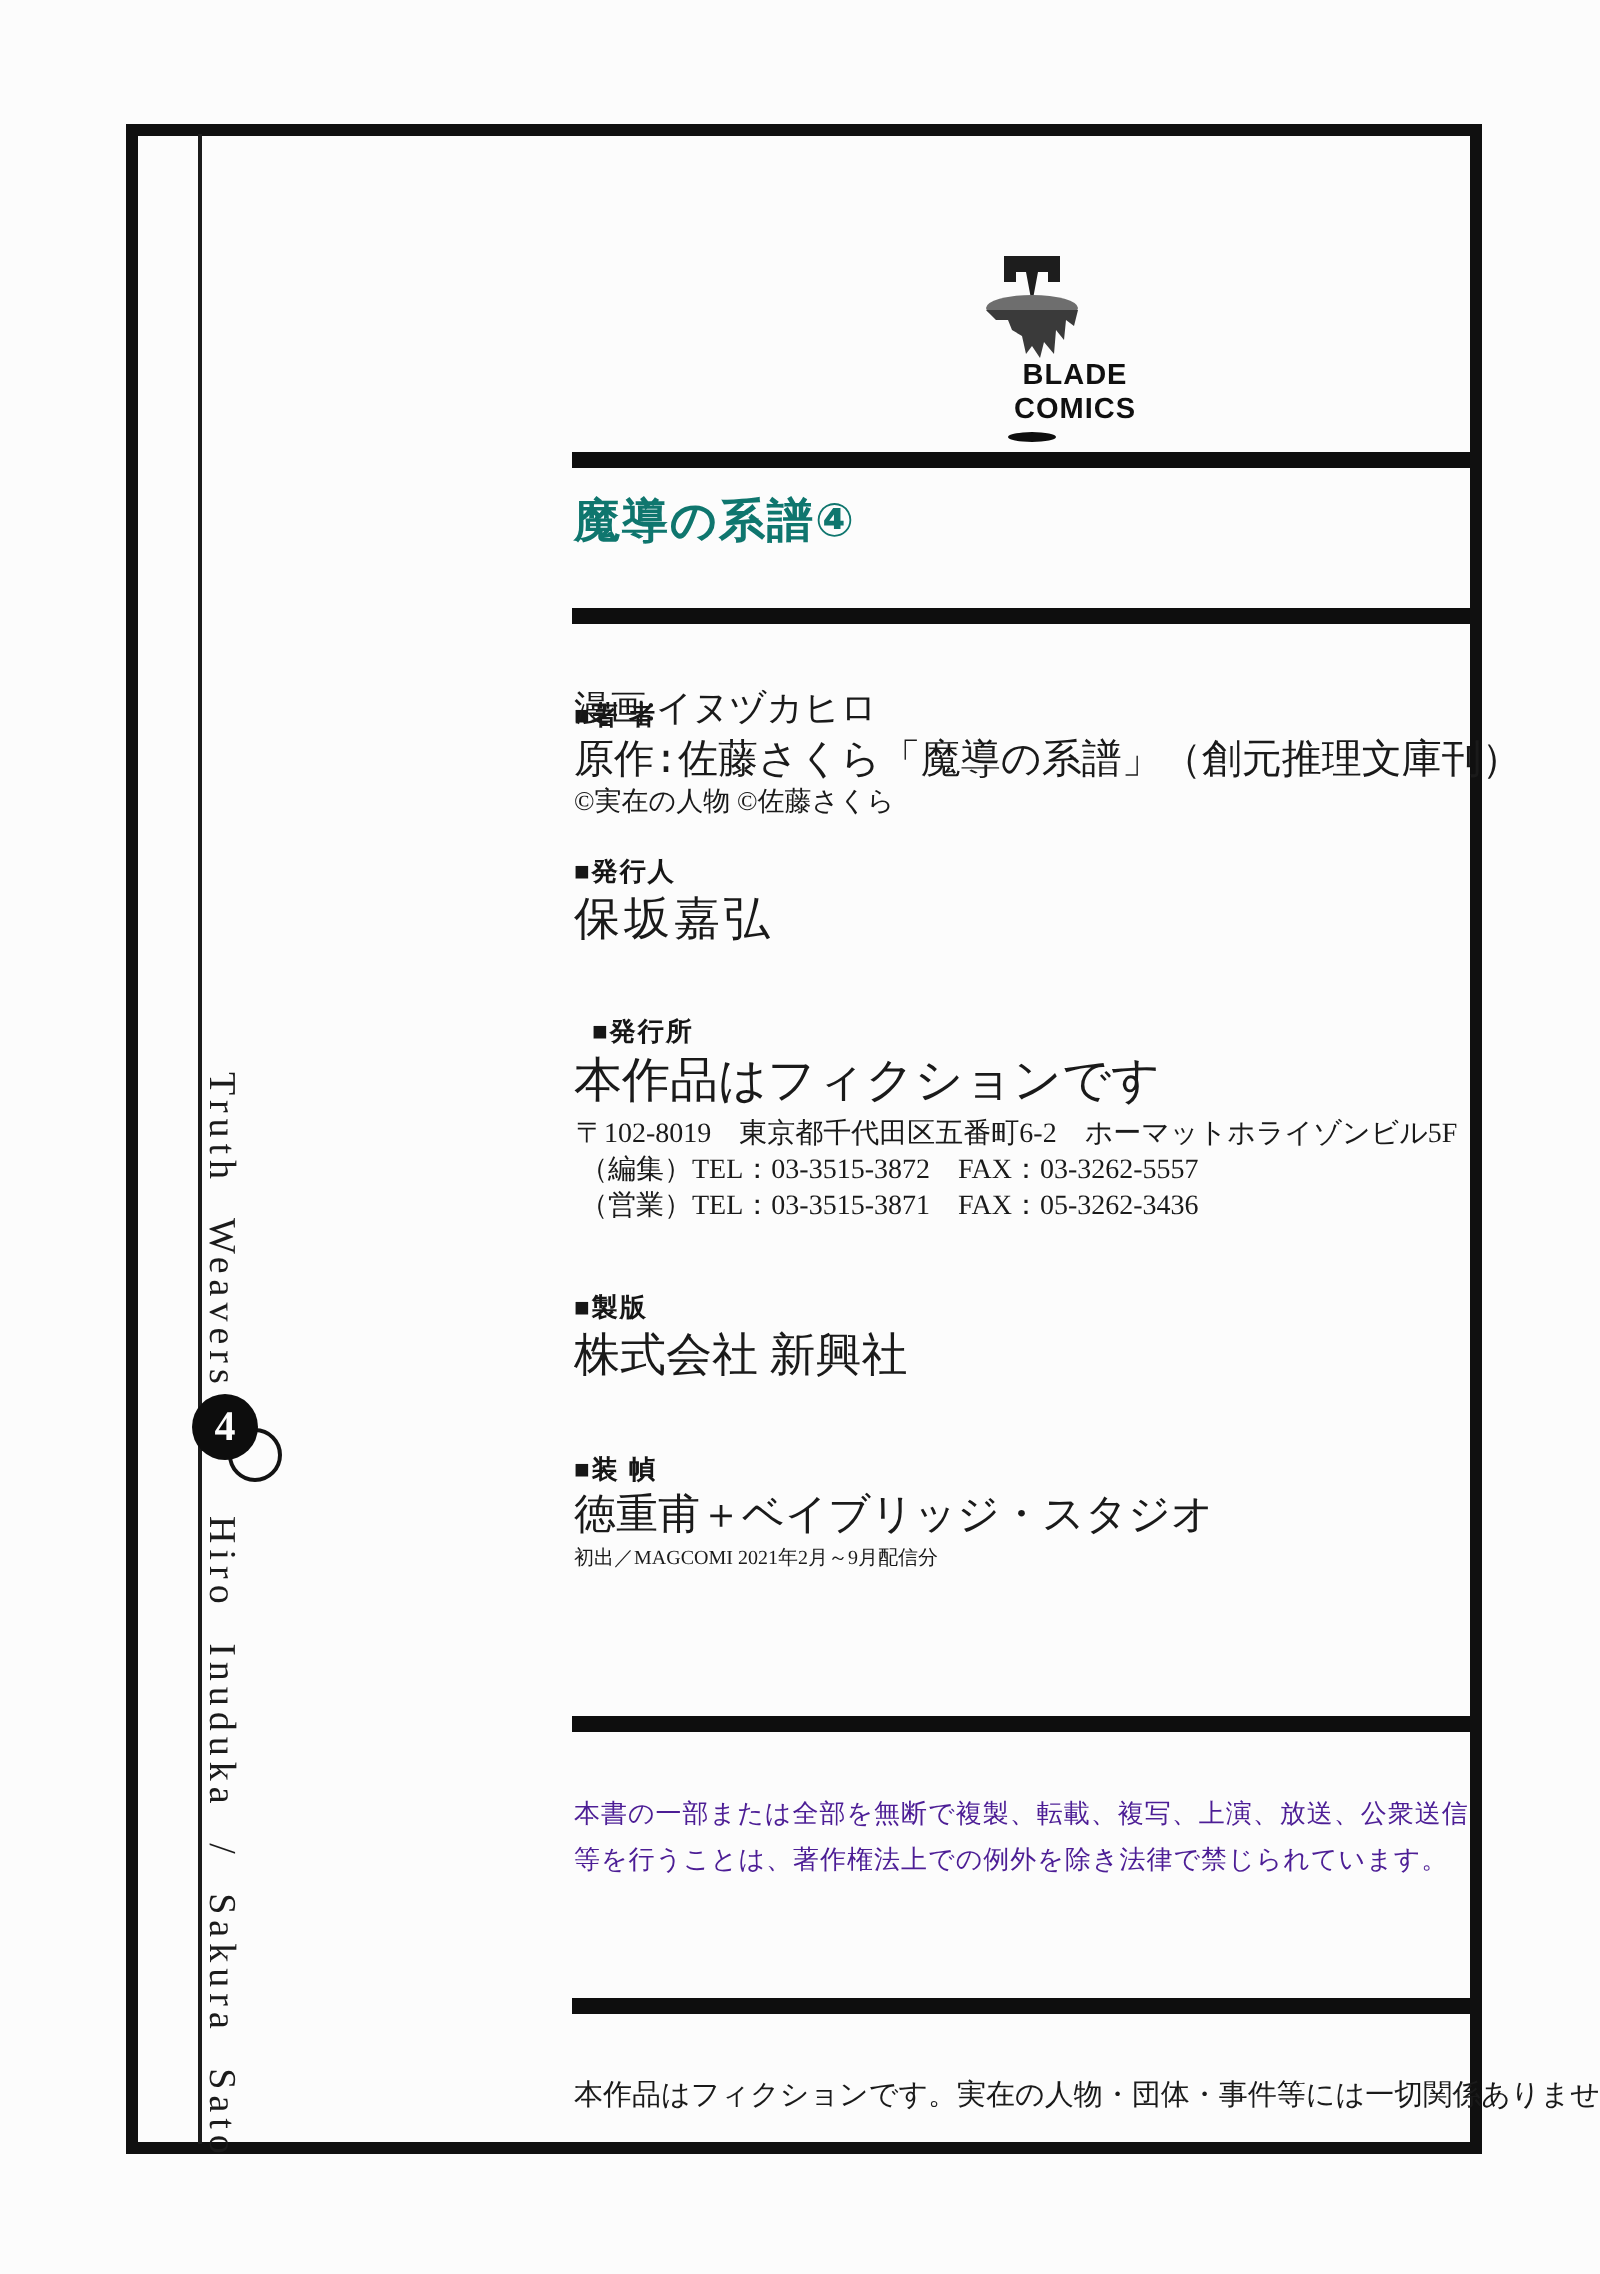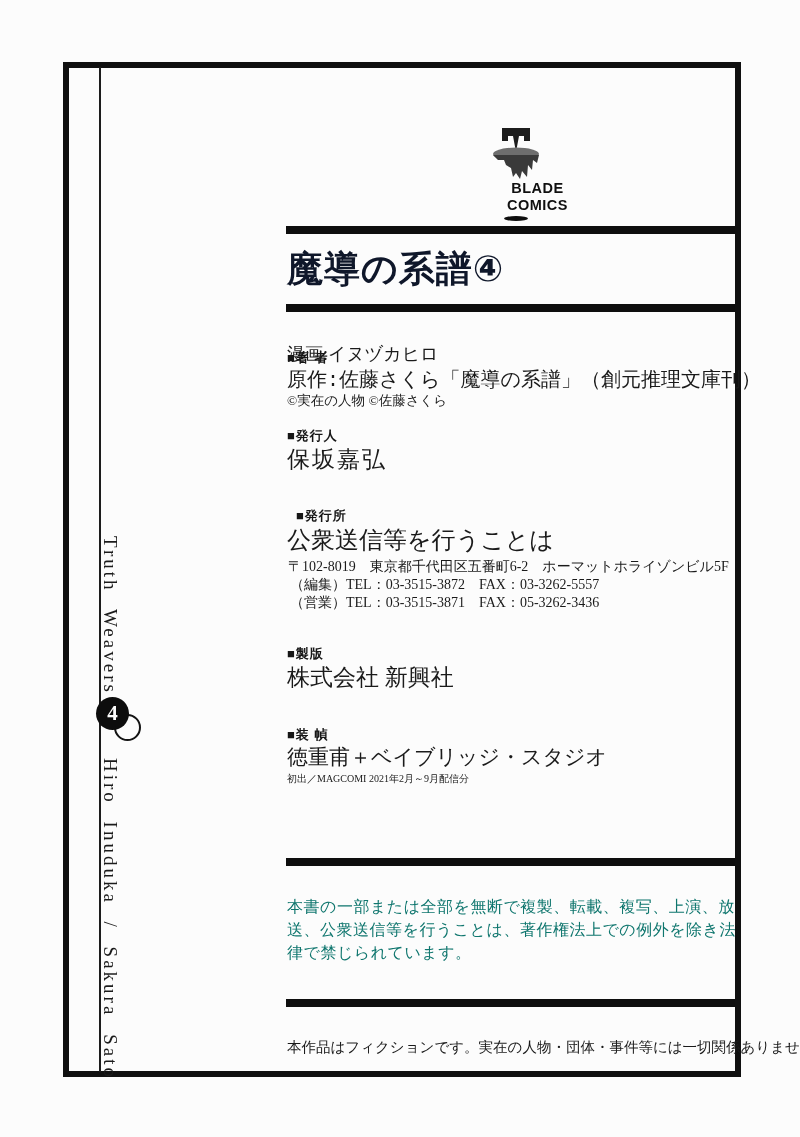--- a/index.html
+++ b/index.html
@@ -16,24 +16,24 @@
   }
   .vline{left:99px;top:67px;width:2px;height:1005px;background:#1c1c1c;}
   .bar{left:286px;width:449px;height:8px;background:#0e0e0e;}
   .sec-label{
     font-family:"Liberation Sans","DejaVu Sans",sans-serif;
     font-weight:700;font-size:13px;letter-spacing:1px;color:#161616;white-space:nowrap;
   }
   .serif-line{color:#1a1a1a;white-space:nowrap;}
   .page-title{
     font-family:"Liberation Sans","DejaVu Sans",sans-serif;
-    font-weight:700;font-size:36px;letter-spacing:1px;color:#0f172a;white-space:nowrap;
+    font-weight:700;font-size:23px;letter-spacing:1px;color:#0f766e;white-space:nowrap;
   }
   .legal-block{
-    width:450px;font-size:16px;line-height:23px;color:#0f766e;
+    width:450px;font-size:13px;line-height:23px;color:#4c1d95;
     letter-spacing:0.5px;white-space:normal;
   }
   .vtext{
     writing-mode:vertical-rl;text-orientation:mixed;
     font-family:"Liberation Serif","DejaVu Serif",serif;
     font-size:19px;letter-spacing:3px;word-spacing:9px;color:#1b1b1b;white-space:nowrap;
   }
   .logo-wrap{
     left:477px;top:127px;width:78px;
     display:flex;flex-direction:column;align-items:center;
@@ -81,21 +81,21 @@
 
 <div class="abs sec-label" style="left:287px;top:325px;margin-top:24px;">■著 者</div>
 <div class="abs serif-line" style="left:287px;top:342px;font-size:18px;">漫画:イヌヅカヒロ</div>
 <div class="abs serif-line" style="left:287px;top:366px;font-size:20px;font-family:Liberation Mono, monospace;">原作:佐藤さくら「魔導の系譜」（創元推理文庫刊）</div>
 <div class="abs serif-line" style="left:287px;top:392px;font-size:13.5px;">©実在の人物 ©佐藤さくら</div>
 
 <div class="abs sec-label" style="left:287px;top:427px;">■発行人</div>
 <div class="abs serif-line" style="left:287px;top:444px;font-size:23px;letter-spacing:2px;text-align:right;">保坂嘉弘</div>
 
 <div class="abs sec-label" style="left:296px;top:507px;">■発行所</div>
-<div class="abs serif-line" style="left:287px;top:524px;font-size:24px;">公衆送信等を行うことは</div>
+<div class="abs serif-line" style="left:287px;top:524px;font-size:24px;">本作品はフィクションです</div>
 <div class="abs serif-line" style="left:288px;top:558px;font-size:14px;">〒102-8019　東京都千代田区五番町6-2　ホーマットホライゾンビル5F</div>
 <div class="abs serif-line" style="left:290px;top:576px;font-size:14px;">（編集）TEL：03-3515-3872　FAX：03-3262-5557</div>
 <div class="abs serif-line" style="left:290px;top:594px;font-size:14px;">（営業）TEL：03-3515-3871　FAX：05-3262-3436</div>
 
 <div class="abs sec-label" style="left:287px;top:645px;">■製版</div>
 <div class="abs serif-line" style="left:287px;top:662px;font-size:23px;">株式会社 新興社</div>
 
 <div class="abs sec-label" style="left:287px;top:726px;">■装 幀</div>
 <div class="abs serif-line" style="left:287px;top:743px;font-size:21px;">徳重甫＋ベイブリッジ・スタジオ</div>
 

